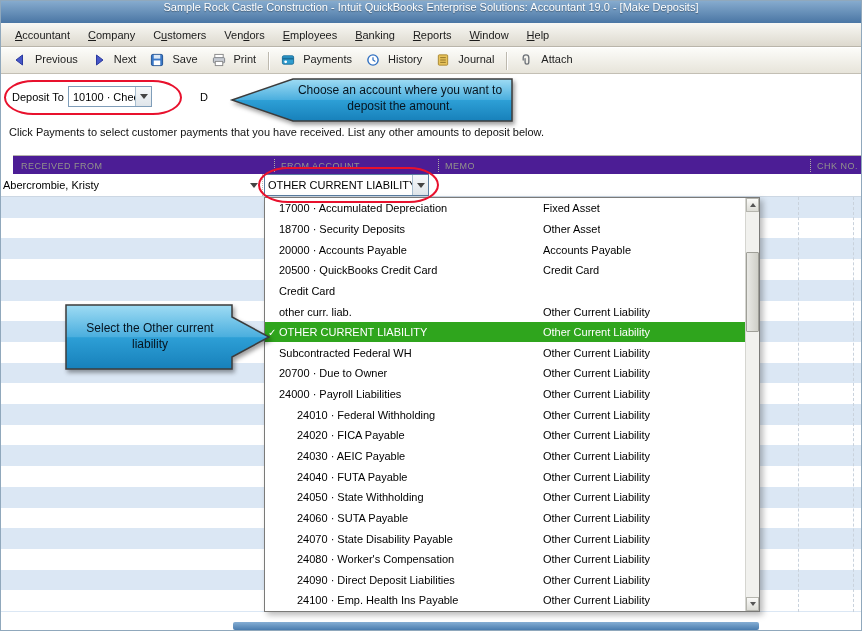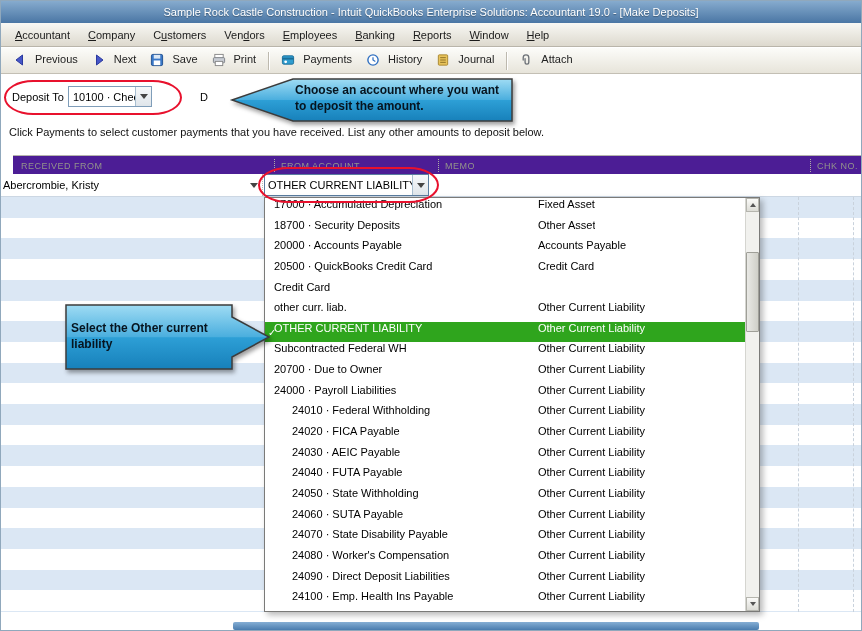--- a/index.html
+++ b/index.html
@@ -2,21 +2,21 @@
 <html><head>
 <meta charset="utf-8">
 <style>
   *{margin:0;padding:0;box-sizing:border-box}
   body{font-family:"Liberation Sans",sans-serif;background:#d4d4d4}
   .screen{position:relative;width:862px;height:631px;background:#fff;overflow:hidden;border:1px solid #90a8bc}
 
   
   .titlebar{position:absolute;left:0;top:0;width:100%;height:22px;
     background:linear-gradient(#86abce,#4a76a4);color:#fff;font-size:11px;
-    display:flex;align-items:center;justify-content:center;text-shadow:0 1px 1px rgba(0,0,0,.35)}
+    display:flex;justify-content:center;text-shadow:0 1px 1px rgba(0,0,0,.35)}
 
   
   .menubar{position:absolute;left:0;top:22px;width:100%;height:24px;
     background:linear-gradient(#f8f8f4,#ddd9ce);border-bottom:1px solid #b9b5aa;
     display:flex;align-items:center;font-size:11px;color:#1b1b1b;padding-left:5px}
   .mi{padding:4px 9px;cursor:default}
   .mi u{text-decoration:underline}
 
   
   .toolbar{position:absolute;left:0;top:47px;width:100%;height:26px;
@@ -59,39 +59,39 @@
   
   .stripes{position:absolute;left:0;top:196px;width:100%;height:415px;
     background:repeating-linear-gradient(to bottom,#dbe7f4 0 20.7px,#ffffff 20.7px 41.4px);z-index:1}
   .col-dash{position:absolute;top:196px;height:415px;border-left:1px dashed #c9d2dc;z-index:2}
   .cd1{left:797px}.cd2{left:852px}
 
   
   .dropdown{position:absolute;left:263px;top:196px;width:496px;height:415px;background:#fff;
     border:1px solid #7a7a78;box-shadow:3px 3px 6px rgba(0,0,0,.28);z-index:20;font-size:11px;color:#000}
   .dd-rows{position:absolute;left:0;top:0;right:14px;bottom:0;overflow:hidden}
-  .dd-row{position:relative;display:flex;align-items:flex-start;height:20.65px;padding-left:9px;white-space:nowrap;cursor:default}
+  .dd-row{position:relative;display:flex;align-items:center;height:20.65px;padding-left:14px;white-space:nowrap;cursor:default}
   .dd-row.selected{background:#2fa51d;color:#fff}
   .dd-row.selected::before{content:"✓";position:absolute;left:3px;top:50%;transform:translateY(-50%);font-size:10px;color:#fff}
   .dd-name{flex:0 0 264px;overflow:hidden}
   .dd-row.indent .dd-name{padding-left:18px}
   .dd-type{overflow:hidden}
   .dd-scroll{position:absolute;top:0;right:0;bottom:0;width:14px;background:#f1f1ee;border-left:1px solid #d5d5d0}
   .sb-btn{position:absolute;left:0;width:13px;height:14px;background:linear-gradient(#fafaf8,#dcdcd6);
     border:1px solid #b5b5ae;display:flex;align-items:center;justify-content:center}
   .sb-up{top:0}.sb-down{bottom:0}
   .tri-up-s{width:0;height:0;border-left:3.5px solid transparent;border-right:3.5px solid transparent;border-bottom:4.5px solid #555}
   .tri-down-s{width:0;height:0;border-left:3.5px solid transparent;border-right:3.5px solid transparent;border-top:4.5px solid #555}
   .sb-thumb{position:absolute;left:0;top:54px;width:13px;height:80px;
     background:linear-gradient(90deg,#e9e9e5,#cfcfc8);border:1px solid #9f9f98;border-radius:1px}
 
   
   .callout{position:absolute;z-index:40;filter:drop-shadow(2px 3px 2px rgba(0,0,0,.38))}
   .callout svg{display:block}
-  .callout-text{position:absolute;font-weight:bold;font-size:12px;color:#06141f;text-align:left;line-height:1.32}
+  .callout-text{position:absolute;font-weight:normal;font-size:12px;color:#06141f;text-align:center;line-height:1.32}
   .callout1{left:228px;top:74px;width:286px;height:50px}
   .callout1 .callout-text{left:66px;top:8px;width:210px}
   .callout2{left:64px;top:303px;width:206px;height:66px}
   .callout2 .callout-text{left:6px;top:17px;width:158px}
 
   
   .oval{position:absolute;border:2px solid #e8112d;border-radius:30px/18px;z-index:50;pointer-events:none}
   .oval1{left:3px;top:79px;width:178px;height:35px}
   .oval2{left:257px;top:166px;width:181px;height:36px}
 

